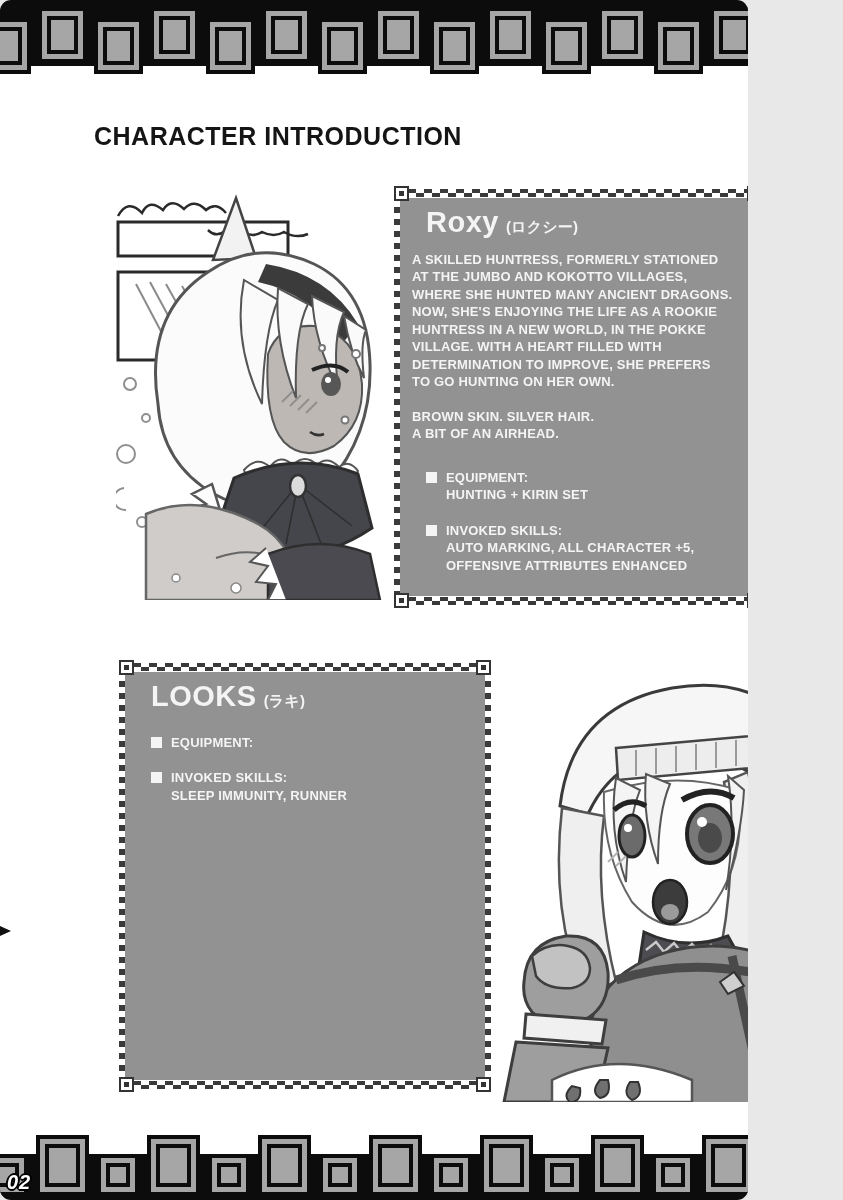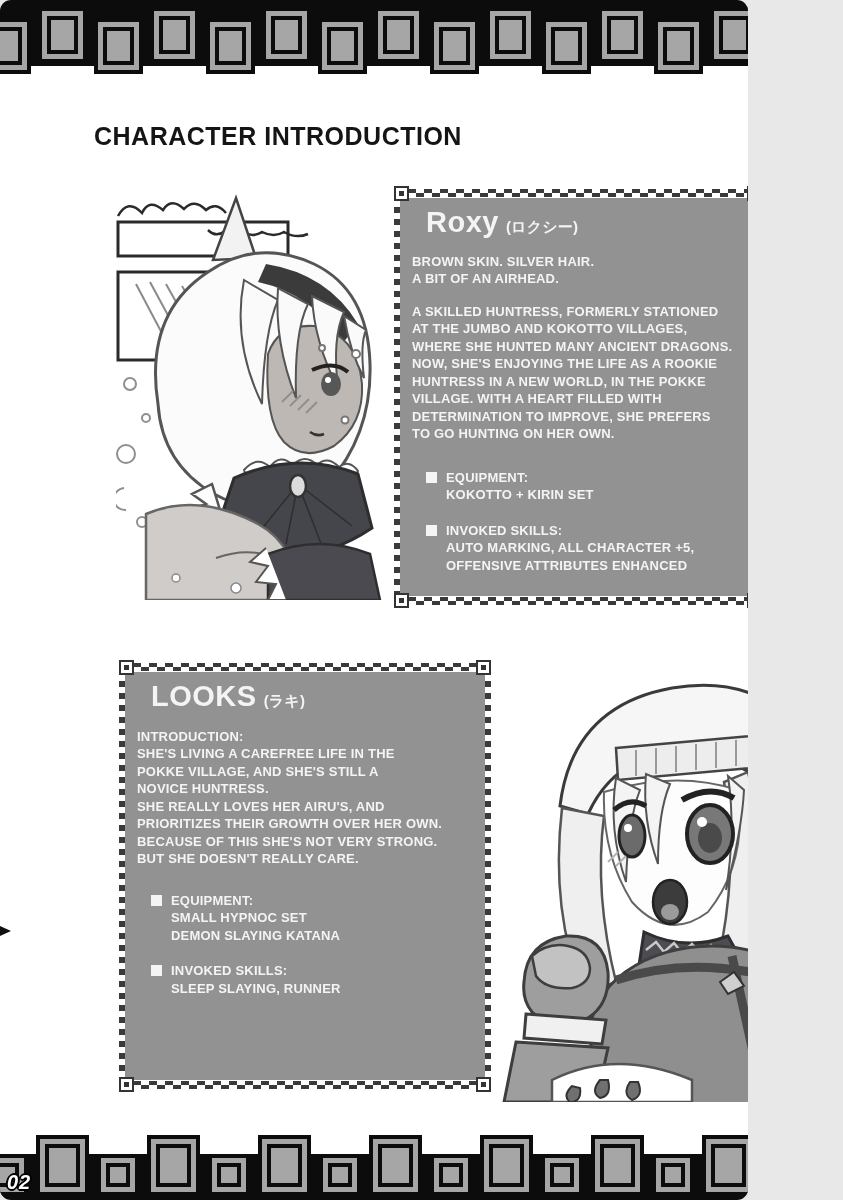--- a/index.html
+++ b/index.html
@@ -181,35 +181,35 @@
     <div class="edge-side edge-right"></div>
     <div class="corner tl"></div>
     <div class="corner tr"></div>
     <div class="corner bl"></div>
     <div class="corner br"></div>
     <div class="surface">
       <div class="char-name">
         <span class="nm">Roxy</span>
         <span class="kana">(ロクシー)</span>
       </div>
-      <p class="pre traits">BROWN SKIN. SILVER HAIR.
-A BIT OF AN AIRHEAD.</p>
       <p class="pre desc">A SKILLED HUNTRESS, FORMERLY STATIONED
 AT THE JUMBO AND KOKOTTO VILLAGES,
 WHERE SHE HUNTED MANY ANCIENT DRAGONS.
 NOW, SHE'S ENJOYING THE LIFE AS A ROOKIE
 HUNTRESS IN A NEW WORLD, IN THE POKKE
 VILLAGE. WITH A HEART FILLED WITH
 DETERMINATION TO IMPROVE, SHE PREFERS
 TO GO HUNTING ON HER OWN.</p>
+      <p class="pre traits">BROWN SKIN. SILVER HAIR.
+A BIT OF AN AIRHEAD.</p>
       <div class="bullet-row eq">
         <span class="bullet"></span>
         <div class="bullet-text">
           <div>EQUIPMENT:</div>
-          <div class="pre">KOKOTTO + KIRIN SET</div>
+          <div class="pre">HUNTING + KIRIN SET</div>
         </div>
       </div>
       <div class="bullet-row sk">
         <span class="bullet"></span>
         <div class="bullet-text">
           <div>INVOKED SKILLS:</div>
           <div class="pre">AUTO MARKING, ALL CHARACTER +5,
 OFFENSIVE ATTRIBUTES ENHANCED</div>
         </div>
       </div>
@@ -223,41 +223,31 @@
     <div class="edge-side edge-right"></div>
     <div class="corner tl"></div>
     <div class="corner tr"></div>
     <div class="corner bl"></div>
     <div class="corner br"></div>
     <div class="surface">
       <div class="char-name">
         <span class="nm">LOOKS</span>
         <span class="kana">(ラキ)</span>
       </div>
-      <p class="pre desc">INTRODUCTION:
-SHE'S LIVING A CAREFREE LIFE IN THE
-POKKE VILLAGE, AND SHE'S STILL A
-NOVICE HUNTRESS.
-SHE REALLY LOVES HER AIRU'S, AND
-PRIORITIZES THEIR GROWTH OVER HER OWN.
-BECAUSE OF THIS SHE'S NOT VERY STRONG.
-BUT SHE DOESN'T REALLY CARE.</p>
       <div class="bullet-row eq">
         <span class="bullet"></span>
         <div class="bullet-text">
           <div>EQUIPMENT:</div>
-          <div class="pre">SMALL HYPNOC SET
-DEMON SLAYING KATANA</div>
         </div>
       </div>
       <div class="bullet-row sk">
         <span class="bullet"></span>
         <div class="bullet-text">
           <div>INVOKED SKILLS:</div>
-          <div class="pre">SLEEP SLAYING, RUNNER</div>
+          <div class="pre">SLEEP IMMUNITY, RUNNER</div>
         </div>
       </div>
     </div>
   </section>
 
   <svg class="illus raki-illus" viewBox="0 0 347 452">
     <g stroke="#444" stroke-width="2" fill="none">
       <path d="M178 64 l7 -11"></path>
         <path d="M189 60 l5 -11"></path>
         <path d="M198 58 l2 -9"></path>

